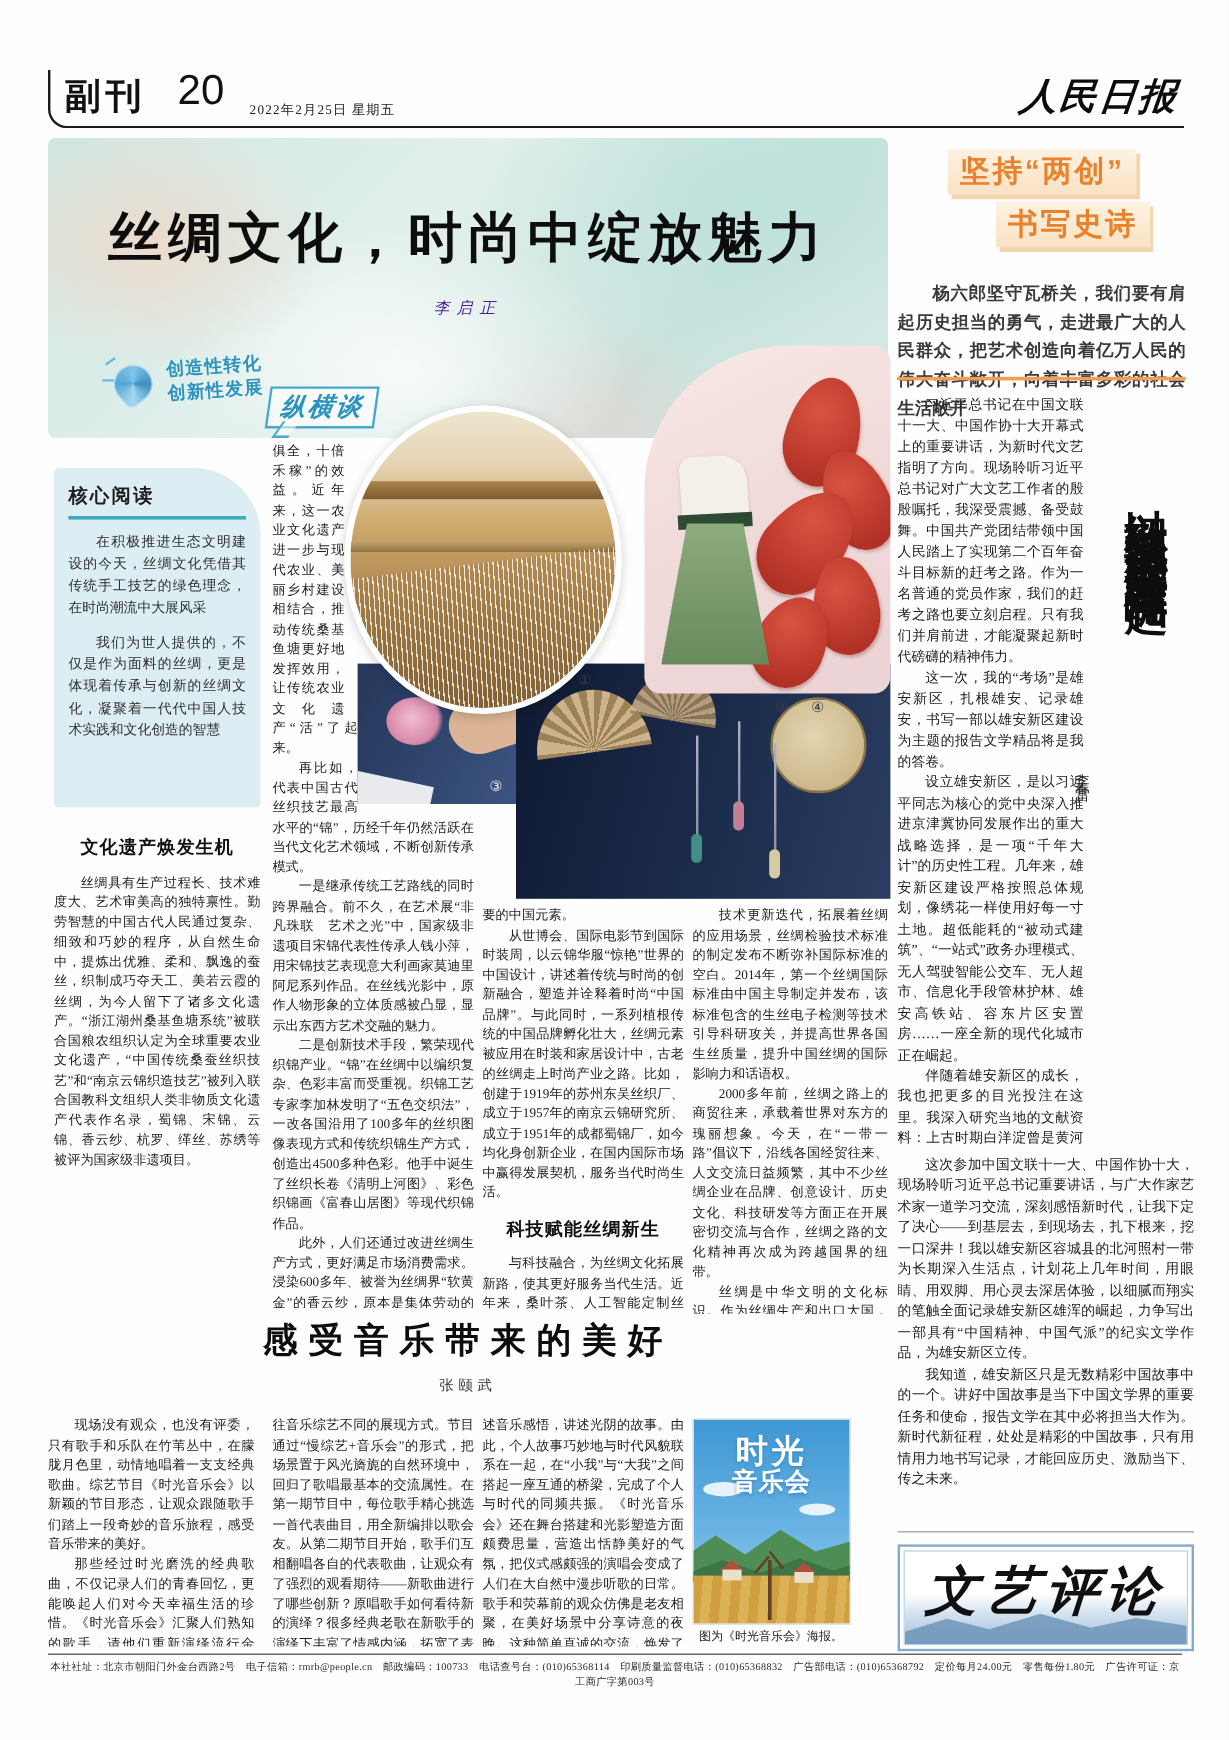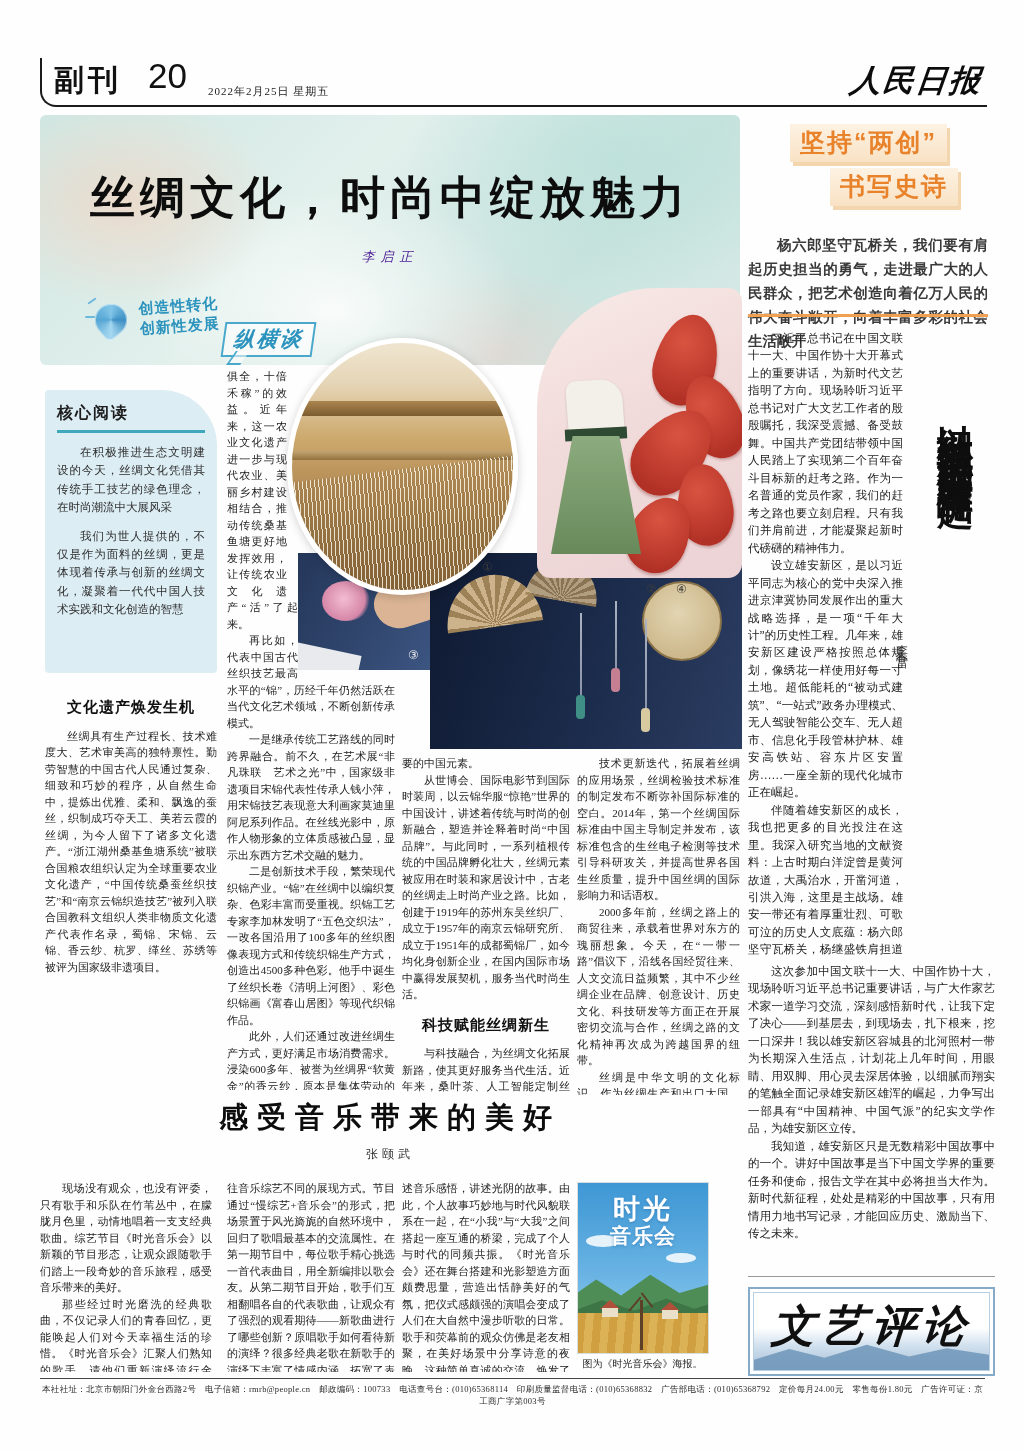--- a/index.html
+++ b/index.html
@@ -254,20 +254,21 @@
 
   <div class="abs tc-badge">
     <div class="tc1">坚持“两创”</div><br>
     <div class="tc2">书写史诗</div>
   </div>
   <div class="abs r-intro">杨六郎坚守瓦桥关，我们要有肩起历史担当的勇气，走进最广大的人民群众，把艺术创造向着亿万人民的伟大奋斗敞开，向着丰富多彩的社会生活敞开</div>
   <div class="abs r-divider"></div>
 
   <div class="abs kai" style="left:748px;top:330px;width:155px;height:630px;">
     <p>习近平总书记在中国文联十一大、中国作协十大开幕式上的重要讲话，为新时代文艺指明了方向。现场聆听习近平总书记对广大文艺工作者的殷殷嘱托，我深受震撼、备受鼓舞。中国共产党团结带领中国人民踏上了实现第二个百年奋斗目标新的赶考之路。作为一名普通的党员作家，我们的赶考之路也要立刻启程。只有我们并肩前进，才能凝聚起新时代磅礴的精神伟力。</p>
+    <p>这一次，我的“考场”是雄安新区，扎根雄安、记录雄安，书写一部以雄安新区建设为主题的报告文学精品将是我的答卷。</p>
     <p>设立雄安新区，是以习近平同志为核心的党中央深入推进京津冀协同发展作出的重大战略选择，是一项“千年大计”的历史性工程。几年来，雄安新区建设严格按照总体规划，像绣花一样使用好每一寸土地。超低能耗的“被动式建筑”、“一站式”政务办理模式、无人驾驶智能公交车、无人超市、信息化手段管林护林、雄安高铁站、容东片区安置房……一座全新的现代化城市正在崛起。</p>
     <p>伴随着雄安新区的成长，我也把更多的目光投注在这里。我深入研究当地的文献资料：上古时期白洋淀曾是黄河故道，大禹治水，开凿河道，引洪入海，这里是主战场。雄安一带还有着厚重壮烈、可歌可泣的历史人文底蕴：杨六郎坚守瓦桥关，杨继盛铁肩担道义，小兵张嘎手里的嘎子枪，雁翎队痛击日寇的土枪炮……还有那些肥沃土地里孕育的美的精灵：白洋淀芦苇画、苇编、雄县米家务纸花、黑陶、安新“一花三宝”（荷花、菱实、芡实）等等，不一而足。</p>
 
   </div>
   <div class="abs v-author">李春雷</div>
   <div class="abs v-title">以细致笔触记录雄安新区雄浑崛起</div>
 
   <div class="abs kai" style="left:748px;top:963px;width:247px;height:300px;">
     <p>这次参加中国文联十一大、中国作协十大，现场聆听习近平总书记重要讲话，与广大作家艺术家一道学习交流，深刻感悟新时代，让我下定了决心——到基层去，到现场去，扎下根来，挖一口深井！我以雄安新区容城县的北河照村一带为长期深入生活点，计划花上几年时间，用眼睛、用双脚、用心灵去深居体验，以细腻而翔实的笔触全面记录雄安新区雄浑的崛起，力争写出一部具有“中国精神、中国气派”的纪实文学作品，为雄安新区立传。</p>
     <p>我知道，雄安新区只是无数精彩中国故事中的一个。讲好中国故事是当下中国文学界的重要任务和使命，报告文学在其中必将担当大作为。新时代新征程，处处是精彩的中国故事，只有用情用力地书写记录，才能回应历史、激励当下、传之未来。</p>

